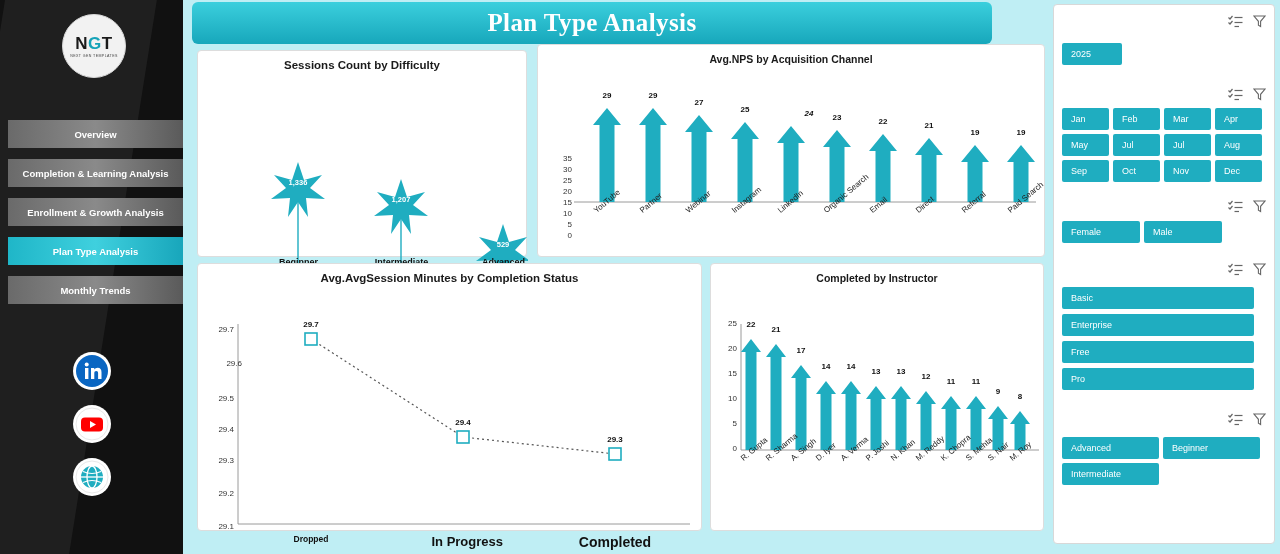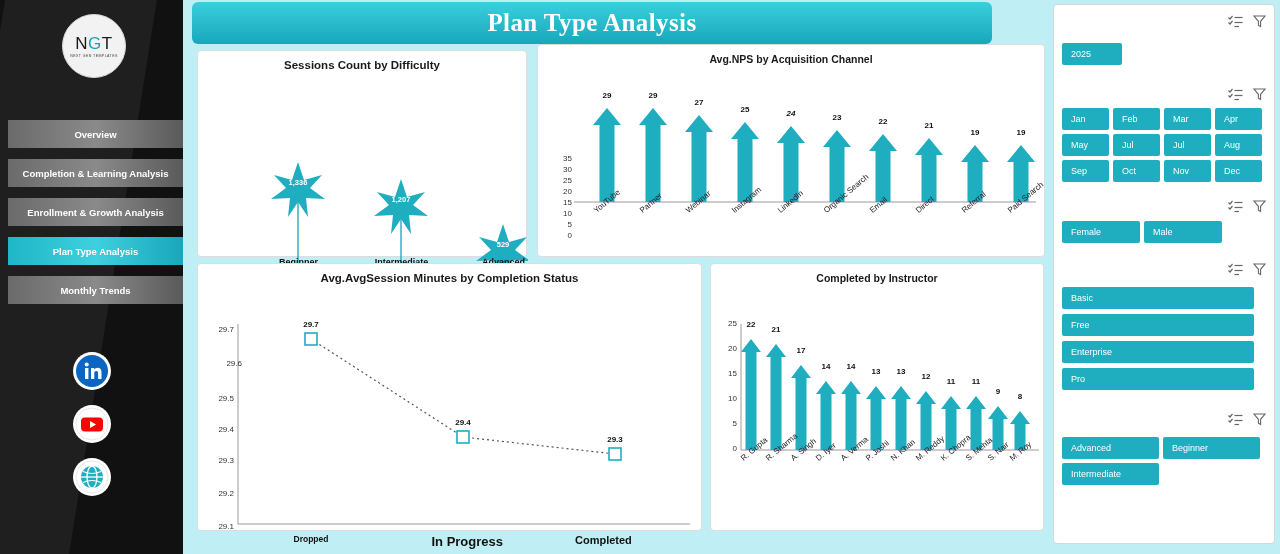--- a/index.html
+++ b/index.html
@@ -37,21 +37,21 @@
     width: 64px; height: 64px; z-index: 3;
   }
   .logo-circle {
     width: 64px; height: 64px; border-radius: 50%;
     background: #f2f2f2;
     display: flex; flex-direction: column;
     align-items: center; justify-content: center;
     border: 1px solid #d8d8d8;
   }
   .logo-text {
-    font-size: 17px; font-weight: normal; color: #1a1a1a;
+    font-size: 17px; font-weight: bold; color: #1a1a1a;
     letter-spacing: 0.5px; line-height: 1;
   }
   .logo-text .g { color: #16a3b8; }
   .logo-sub {
     font-size: 3.6px; color: #444; letter-spacing: 0.4px;
     margin-top: 2px;
   }
   .nav { position: absolute; left: 8px; top: 120px; width: 175px; z-index: 3; }
   .nav-item {
     height: 28px; margin-bottom: 11px;
@@ -277,21 +277,21 @@
       <div class="axis-text" style="left:12px; top:122px; width:22px; text-align:right;">20</div>
       <div class="axis-text" style="left:12px; top:133px; width:22px; text-align:right;">15</div>
       <div class="axis-text" style="left:12px; top:144px; width:22px; text-align:right;">10</div>
       <div class="axis-text" style="left:12px; top:155px; width:22px; text-align:right;">5</div>
       <div class="axis-text" style="left:12px; top:166px; width:22px; text-align:right;">0</div>
 
       <div class="val-label" style="left:54px;  top:26px; width:30px; text-align:center;">29</div>
       <div class="val-label" style="left:100px; top:26px; width:30px; text-align:center;">29</div>
       <div class="val-label" style="left:146px; top:33px; width:30px; text-align:center;">27</div>
       <div class="val-label" style="left:192px; top:40px; width:30px; text-align:center;">25</div>
-      <div class="val-label" style="left:238px; top:44px; width:30px; text-align:center;font-style:italic;">24</div>
+      <div class="val-label" style="left:256px; top:44px; width:30px; text-align:center;font-style:italic;">24</div>
       <div class="val-label" style="left:284px; top:48px; width:30px; text-align:center;">23</div>
       <div class="val-label" style="left:330px; top:52px; width:30px; text-align:center;">22</div>
       <div class="val-label" style="left:376px; top:56px; width:30px; text-align:center;">21</div>
       <div class="val-label" style="left:422px; top:63px; width:30px; text-align:center;">19</div>
       <div class="val-label" style="left:468px; top:63px; width:30px; text-align:center;">19</div>
 
       <div class="rot-label" style="left:54px;  top:143px;">YouTube</div>
       <div class="rot-label" style="left:100px; top:143px;">Partner</div>
       <div class="rot-label" style="left:146px; top:143px;">Webinar</div>
       <div class="rot-label" style="left:192px; top:143px;">Instagram</div>
@@ -323,21 +323,21 @@
       <div class="axis-text" style="left:4px;  top:172px; width:32px; text-align:right;">29.3</div>
       <div class="axis-text" style="left:4px;  top:205px; width:32px; text-align:right;">29.2</div>
       <div class="axis-text" style="left:4px;  top:238px; width:32px; text-align:right;">29.1</div>
 
       <div class="val-label" style="left:95px;  top:36px;  width:36px; text-align:center;">29.7</div>
       <div class="val-label" style="left:247px; top:134px; width:36px; text-align:center;">29.4</div>
       <div class="val-label" style="left:399px; top:151px; width:36px; text-align:center;">29.3</div>
 
       <div class="axis-text bold" style="left:73px;  top:250px; width:80px; text-align:center; font-size:8.5px;">Dropped</div>
       <div class="axis-text bold" style="left:225px; top:250px; width:80px; text-align:right; font-size:13px;">In Progress</div>
-      <div class="axis-text bold" style="left:377px; top:250px; width:80px; font-size:11px;">Completed</div>
+      <div class="axis-text bold" style="left:377px; top:250px; width:80px; text-align:center; font-size:14px;">Completed</div>
     </div>
   </div>
 
   <div class="card" id="card-instr">
     <div class="card-title small">Completed by Instructor</div>
     <div class="chart">
       <svg width="334" height="185" viewBox="0 0 334 185" style="position:absolute;left:0;top:24px;">
         <line x1="30" y1="16" x2="30" y2="142" stroke="#9a9a9a" stroke-width="1"></line>
         <line x1="30" y1="142" x2="328" y2="142" stroke="#9a9a9a" stroke-width="1"></line>
         <g fill="#1fadc0">
@@ -460,22 +460,22 @@
         <line x1="6.5" y1="2.5" x2="14.5" y2="2.5" stroke="#666" stroke-width="1.2"></line>
         <line x1="6.5" y1="7.5" x2="14.5" y2="7.5" stroke="#666" stroke-width="1.2"></line>
         <line x1="6.5" y1="11.5" x2="11" y2="11.5" stroke="#666" stroke-width="1.2"></line>
       </svg>
       <svg width="13" height="13" viewBox="0 0 13 13">
         <path d="M1 1 H12 L7.6 6.3 V11.5 L5.4 10.2 V6.3 Z" fill="none" stroke="#666" stroke-width="1.1"></path>
       </svg>
     </div>
     <div style="position:absolute; left:8px; top:282px; display:flex; flex-direction:column; gap:5px;">
       <div class="chip wide">Basic</div>
+      <div class="chip wide">Enterprise</div>
       <div class="chip wide">Free</div>
-      <div class="chip wide">Enterprise</div>
       <div class="chip wide">Pro</div>
     </div>
 
     <div class="filter-icons" style="top:408px;">
       <svg width="15" height="13" viewBox="0 0 15 13">
         <path d="M0.5 2.5 L2 4 L4.5 1" fill="none" stroke="#666" stroke-width="1.2"></path>
         <path d="M0.5 7.5 L2 9 L4.5 6" fill="none" stroke="#666" stroke-width="1.2"></path>
         <line x1="6.5" y1="2.5" x2="14.5" y2="2.5" stroke="#666" stroke-width="1.2"></line>
         <line x1="6.5" y1="7.5" x2="14.5" y2="7.5" stroke="#666" stroke-width="1.2"></line>
         <line x1="6.5" y1="11.5" x2="11" y2="11.5" stroke="#666" stroke-width="1.2"></line>

